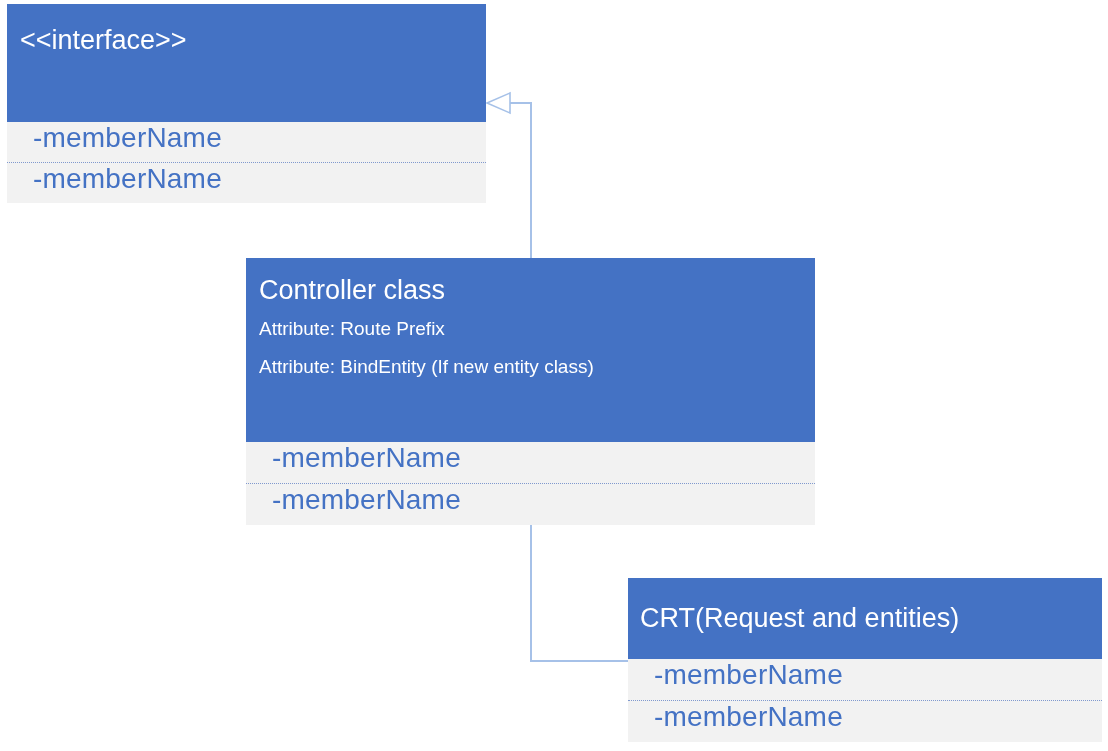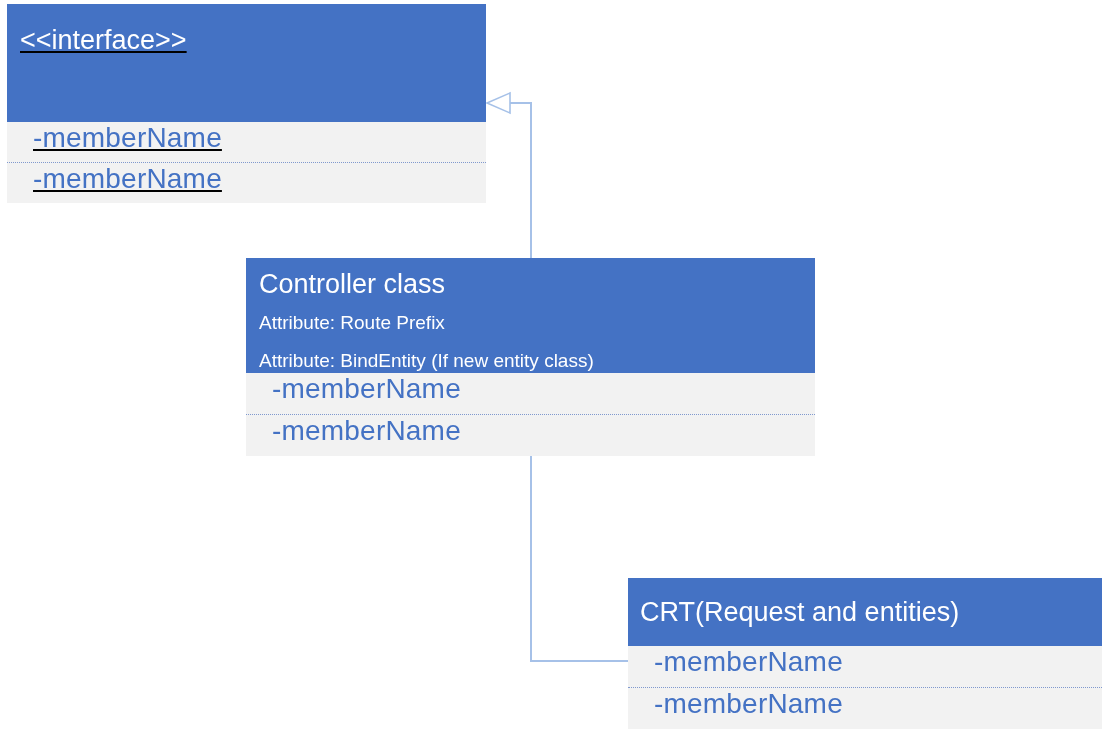--- a/index.html
+++ b/index.html
@@ -49,44 +49,44 @@
     display: flex;
     align-items: flex-start;
     padding-left: 26px;
     color: var(--member-text);
     font-size: 28px;
     letter-spacing: 0.2px;
   }
   .member-row + .member-row { border-top: 1px dotted var(--divider); }
 
   
-  .box-icontroller { left: 7px; top: 4px; width: 479px; text-decoration: underline; }
+  .box-icontroller { left: 7px; top: 4px; width: 479px; }
   .box-icontroller .uml-header {
     height: 118px;
     padding: 17px 10px 0 13px;
     font-size: 27px;
     line-height: 38px;
   }
   .box-icontroller .uml-members { height: 81px; }
   .box-icontroller .member-row { height: 40px; }
 
   
   .box-controller { left: 246px; top: 258px; width: 569px; }
   .box-controller .uml-header {
-    height: 115px;
-    padding: 6px 10px 0 13px;
+    height: 184px;
+    padding: 12px 10px 0 13px;
   }
   .box-controller .class-title { font-size: 27px; line-height: 40px; }
   .box-controller .class-attr { font-size: 19px; line-height: 38px; }
   .box-controller .uml-members { height: 83px; }
 
   
   .box-crt { left: 628px; top: 578px; width: 474px; }
   .box-crt .uml-header {
-    height: 68px;
+    height: 81px;
     display: flex;
     align-items: center;
     padding-left: 12px;
     font-size: 27px;
   }
   .box-crt .uml-members { height: 83px; }
 </style>
 </head>
 <body>
 

